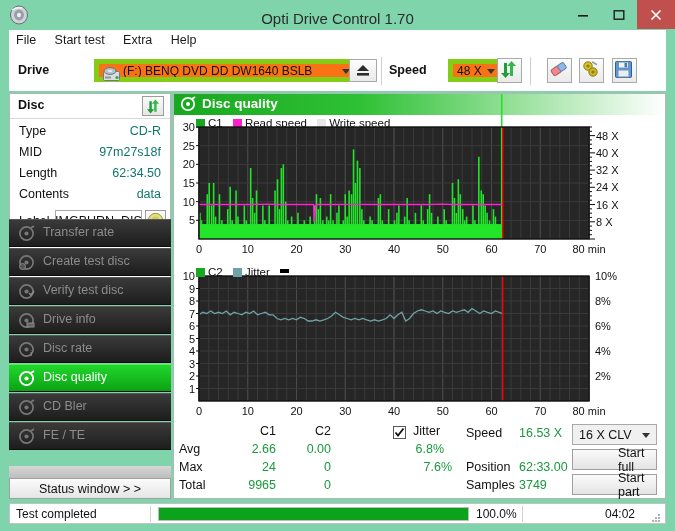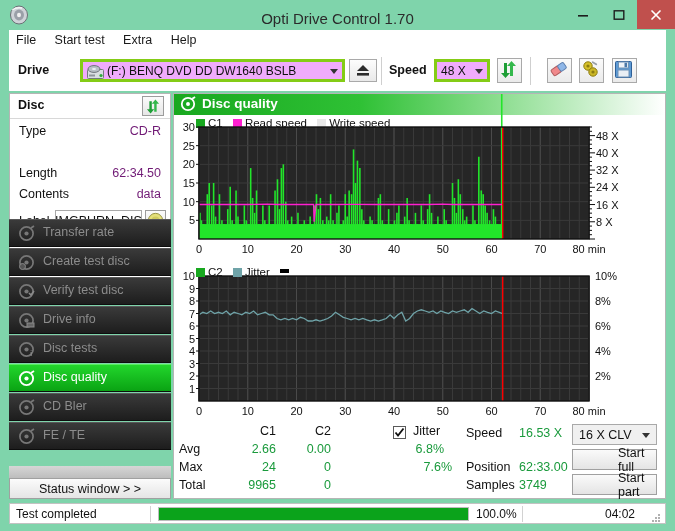--- a/index.html
+++ b/index.html
@@ -28,22 +28,22 @@
   
   .menubar{position:absolute;left:9px;top:30px;width:657px;height:21px;background:#ffffff;}
   .menubar .mi{display:inline-block;padding:2px 7px;font-size:12.5px;color:#1a1a1a;line-height:17px;}
 
   
   .toolbar{position:absolute;left:9px;top:51px;width:657px;height:40px;background:#ffffff;}
   .tlabel{position:absolute;font-size:12.5px;font-weight:bold;color:#111;top:12px;}
   .drivelabel{left:9px;}
   .speedlabel{left:380px;}
   .combo{
-    position:absolute;background:#f0abfc;border:3px solid #84cc16;
-    font-size:12px;color:#111;box-sizing:border-box;
+    position:absolute;background:#f97316;border:5px solid #84cc16;
+    font-size:12px;color:#111;box-sizing:border-box;margin-left:14px;
   }
   .combo .cv{position:absolute;left:0;top:0;right:16px;bottom:0;display:flex;align-items:center;padding-left:4px;overflow:hidden;white-space:nowrap;}
   .combo .arrow{position:absolute;right:4px;top:50%;margin-top:-2px;width:0;height:0;
     border-left:4px solid transparent;border-right:4px solid transparent;border-top:5px solid #333;}
   .drivecombo{left:71px;top:8px;width:265px;height:23px;}
   .drivecombo .cv{padding-left:24px;}
   .driveicon{position:absolute;left:4px;top:3px;width:17px;height:15px;}
   .speedcombo{left:425px;top:8px;width:56px;height:23px;}
   .eject{
     position:absolute;left:340px;top:8px;width:28px;height:23px;
@@ -55,21 +55,21 @@
     background:linear-gradient(#fbfbfb,#eaeaea);border:1px solid #a9a9a9;box-sizing:border-box;
   }
 
   
   .leftpanel{position:absolute;left:9px;top:93px;width:162px;height:211px;background:#ffffff;border:1px solid #b5b5b5;box-sizing:border-box;}
   .discHdr{position:absolute;left:0;top:0;width:100%;height:24px;border-bottom:1px solid #d8d8d8;}
   .discHdr .t{position:absolute;left:8px;top:4px;font-size:12.5px;font-weight:bold;color:#111;}
   .discHdr .b{position:absolute;right:6px;top:2px;width:22px;height:20px;background:linear-gradient(#fbfbfb,#e6e6e6);border:1px solid #9c9c9c;box-sizing:border-box;}
   .inforow{position:absolute;left:0;width:100%;height:17px;}
   .inforow .k{position:absolute;left:9px;top:0;font-size:12.5px;color:#111;}
-  .inforow .v{position:absolute;right:9px;top:0;font-size:12.5px;color:#701a75;}
+  .inforow .v{position:absolute;right:9px;top:0;font-size:12.5px;color:#0f766e;}
   .labelrow{position:absolute;left:0;top:116px;width:100%;height:24px;}
   .labelrow .k{position:absolute;left:9px;top:4px;font-size:12.5px;color:#111;}
   .labelrow .inp{
     position:absolute;left:45px;top:0;width:87px;height:21px;background:#fff;
     border:1px solid #a9a9a9;box-sizing:border-box;font-size:12.5px;color:#111;
     display:flex;align-items:center;justify-content:center;overflow:hidden;white-space:nowrap;
   }
   .labelrow .b{position:absolute;left:135px;top:0;width:21px;height:21px;background:linear-gradient(#fbfbfb,#e6e6e6);border:1px solid #9c9c9c;box-sizing:border-box;}
 
   
@@ -246,20 +246,24 @@
           <path d="M6 4 L6 14 L3 14 L7.5 19 L12 14 L9 14 L9 4 Z" fill="#1e9e36"></path>
           <path d="M15 17 L15 7 L18 7 L13.5 2 L9 7 L12 7 L12 17 Z" fill="#34b84c"></path>
         </svg>
       </span>
     </div>
 
     <div class="inforow" style="top:30px;">
       <span class="k">Type</span>
       <span class="v">CD-R</span>
     </div>
+    <div class="inforow" style="top:51px;">
+      <span class="k">MID</span>
+      <span class="v">97m27s18f</span>
+    </div>
     <div class="inforow" style="top:72px;">
       <span class="k">Length</span>
       <span class="v">62:34.50</span>
     </div>
     <div class="inforow" style="top:93px;">
       <span class="k">Contents</span>
       <span class="v">data</span>
     </div>
 
     <div class="labelrow">
@@ -322,21 +326,21 @@
     </div>
 
     <div class="navitem">
       <span class="ic">
         <svg width="17" height="17" viewBox="0 0 17 17">
             <circle cx="8.5" cy="8.5" r="6.6" fill="none" stroke="#777" stroke-width="1.7"></circle>
             <circle cx="8.5" cy="8.5" r="2.1" fill="#777"></circle>
             <text x="12" y="15" font-size="8" fill="#9a9a9a" font-family="'Liberation Serif',serif">i</text>
           </svg>
       </span>
-      <span class="lb">Disc tests</span>
+      <span class="lb">Disc rate</span>
     </div>
 
     <div class="navitem active">
       <span class="ic">
         <svg width="17" height="17" viewBox="0 0 17 17">
             <circle cx="8.5" cy="8.5" r="6.6" fill="none" stroke="#ffffff" stroke-width="1.9"></circle>
             <circle cx="8.5" cy="8.5" r="2.1" fill="#ffffff"></circle>
             <path d="M13 3 l3 -2" stroke="#ffffff" stroke-width="1.9"></path>
           </svg>
       </span>

